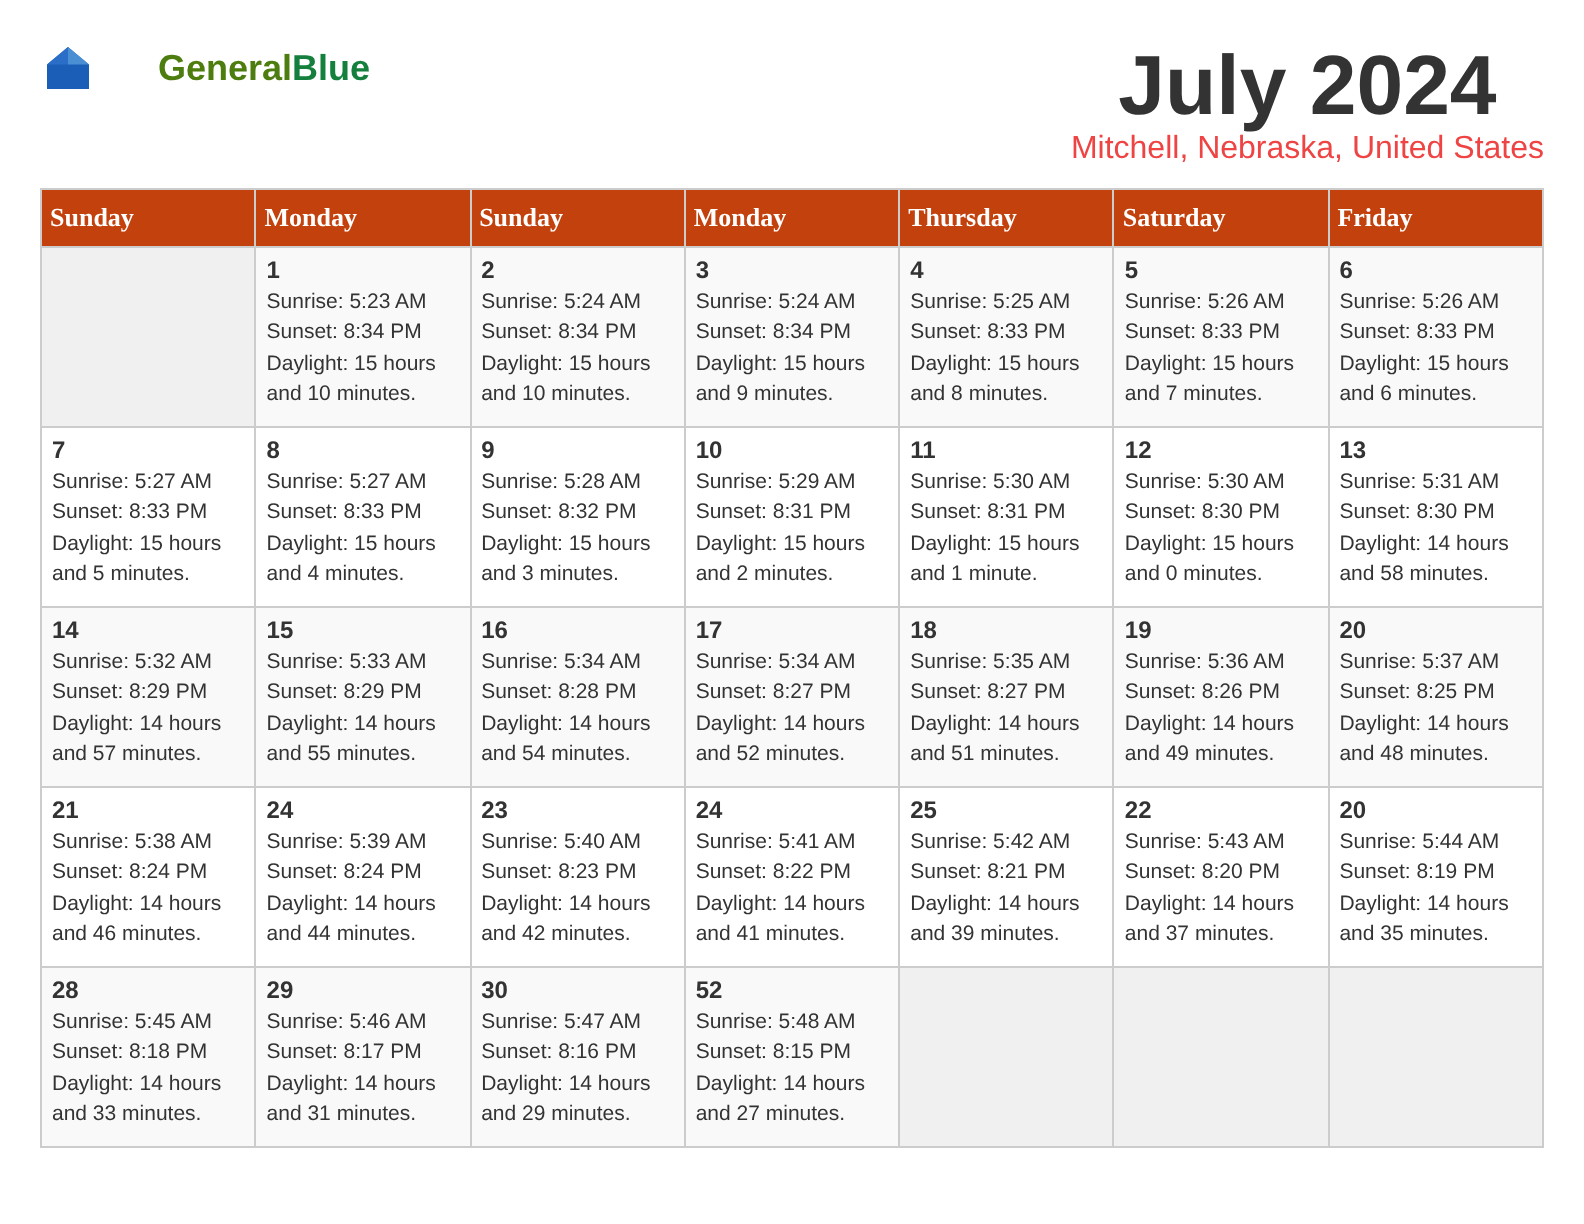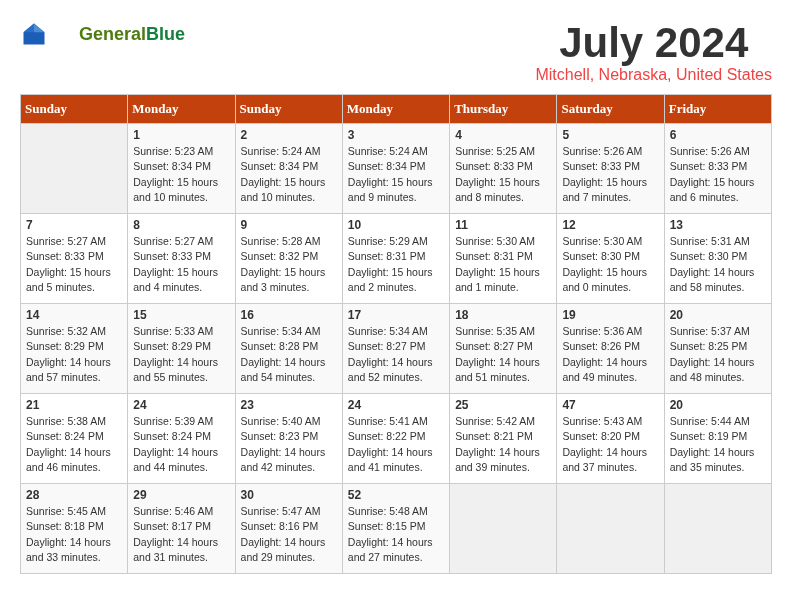--- a/index.html
+++ b/index.html
@@ -233,21 +233,21 @@
         </td>
         <td>
           <span class="day-number">24</span>
           <div class="cell-content">Sunrise: 5:41 AM<br>Sunset: 8:22 PM<br>Daylight: 14 hours and 41 minutes.</div>
         </td>
         <td>
           <span class="day-number">25</span>
           <div class="cell-content">Sunrise: 5:42 AM<br>Sunset: 8:21 PM<br>Daylight: 14 hours and 39 minutes.</div>
         </td>
         <td>
-          <span class="day-number">47</span>
+          <span class="day-number">22</span>
           <div class="cell-content">Sunrise: 5:43 AM<br>Sunset: 8:20 PM<br>Daylight: 14 hours and 37 minutes.</div>
         </td>
         <td>
           <span class="day-number">20</span>
           <div class="cell-content">Sunrise: 5:44 AM<br>Sunset: 8:19 PM<br>Daylight: 14 hours and 35 minutes.</div>
         </td>
       </tr>
       <tr>
         <td>
           <span class="day-number">28</span>

